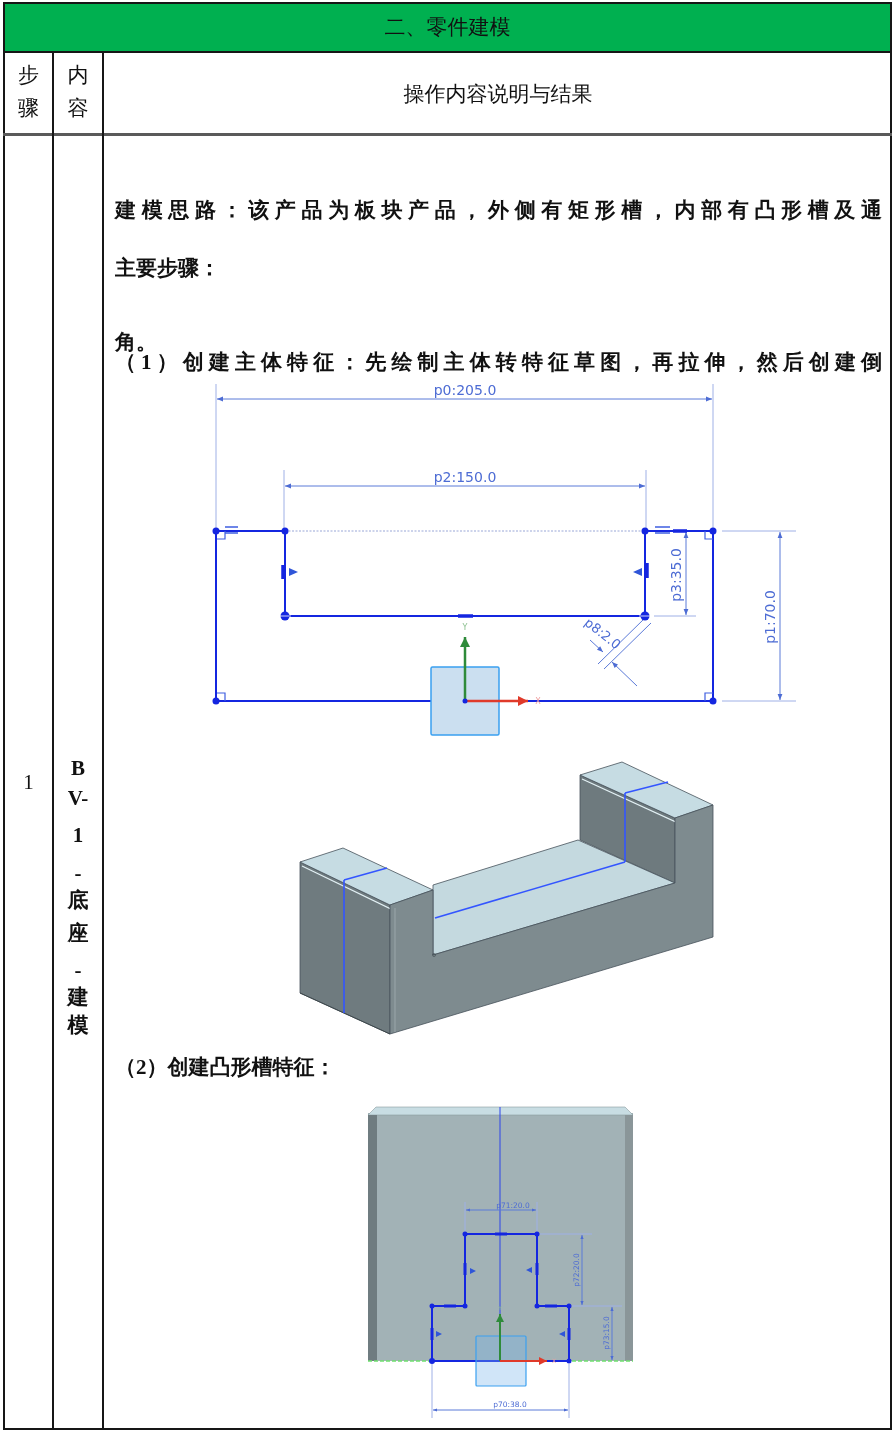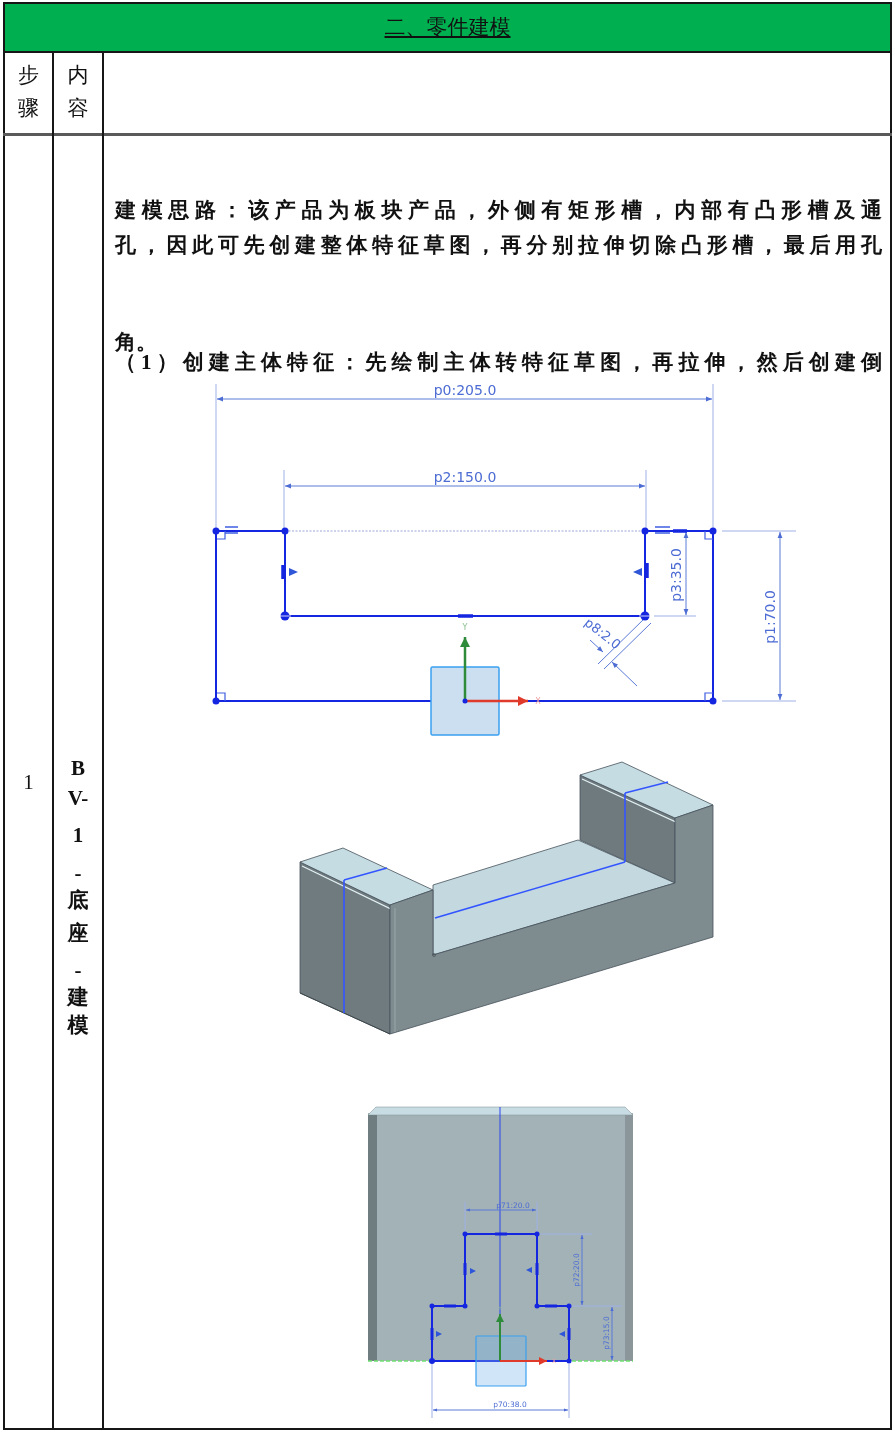--- a/index.html
+++ b/index.html
@@ -4,21 +4,21 @@
 <style>
   html, body { margin:0; padding:0; background:#ffffff; }
   #page { position:relative; width:895px; height:1432px; overflow:hidden; background:#fff;
           font-family:"Liberation Serif", "DejaVu Serif", serif; color:#111; }
   .abs { position:absolute; }
   .outer { left:3px; top:2px; width:889px; height:1428px; border:2px solid #161616; box-sizing:border-box; }
   .green { left:5px; top:4px; width:885px; height:47px; }
   .hline { left:3px; width:889px; background:#161616; }
   .vline { width:2px; background:#161616; }
   .title { left:5px; top:4px; width:885px; height:33px; line-height:47px; text-align:center;
-           font-size:21px; color:#111;text-decoration:underline; }
+           font-size:21px; color:#111; }
   .hdr-col { text-align:center; font-size:21px; line-height:33px; }
   .hdr-desc { left:104px; top:78px; width:788px; text-align:center; font-size:21px; line-height:32px; }
   .step-no { left:5px; top:770px; width:47px; text-align:center; font-size:21px; }
   .c2line { left:54px; width:48px; text-align:center; font-size:21px; font-weight:bold; line-height:26px; }
   .txt { left:115px; width:767px; font-size:21px; font-weight:bold; line-height:35px; height:35px;
          white-space:nowrap; color:#111; }
   .just { text-align:justify; text-align-last:justify; white-space:normal;margin-top:48px; }
   svg.draw { position:absolute; left:0; top:0; width:895px; height:1432px; pointer-events:none; }
   .sk { stroke:#1426e0; stroke-width:2; fill:none; }
   .dim { stroke:#5b7ad8; stroke-width:1; fill:none; }
@@ -42,37 +42,39 @@
   <div class="abs title">二、零件建模</div>
 
   <div class="abs hdr-col" style="left:5px;top:59px;width:47px;">
     <div>步</div>
     <div>骤</div>
   </div>
   <div class="abs hdr-col" style="left:54px;top:59px;width:48px;">
     <div>内</div>
     <div>容</div>
   </div>
+  <div class="abs hdr-desc">操作内容说明与结果</div>
 
   <div class="abs step-no">1</div>
 
   <div class="abs c2line" style="top:755px;">B</div>
   <div class="abs c2line" style="top:785px;">V-</div>
   <div class="abs c2line" style="top:822px;">1</div>
   <div class="abs c2line" style="top:860px;">-</div>
   <div class="abs c2line" style="top:887px;">底</div>
   <div class="abs c2line" style="top:920px;">座</div>
   <div class="abs c2line" style="top:957px;">-</div>
   <div class="abs c2line" style="top:984px;">建</div>
   <div class="abs c2line" style="top:1012px;">模</div>
 
   <div class="abs txt just" style="top:145px;">建模思路：该产品为板块产品，外侧有矩形槽，内部有凸形槽及通</div>
-  <div class="abs txt just" style="top:180px;">孔，因此可先创建整体特征草图，再分别拉伸切除凸形槽，最后用孔</div>
+  <div class="abs txt" style="top:251px;">主要步骤：</div>
   <div class="abs txt just" style="top:297px;">（1）创建主体特征：先绘制主体转特征草图，再拉伸，然后创建倒</div>
   <div class="abs txt" style="top:325px;">角。</div>
+  <div class="abs txt" style="top:1050px;">（2）创建凸形槽特征：</div>
 
   <svg class="draw" viewBox="0 0 895 1432">
     <defs>
       <marker id="arr" viewBox="0 0 10 10" refX="10" refY="5" markerWidth="9" markerHeight="6" orient="auto-start-reverse">
         <path d="M0,1 L10,5 L0,9 Z" fill="#4d6cd4"></path>
       </marker>
       <marker id="arrs" viewBox="0 0 10 10" refX="10" refY="5" markerWidth="6" markerHeight="4" orient="auto-start-reverse">
         <path d="M0,1 L10,5 L0,9 Z" fill="#4d6cd4"></path>
       </marker>
       <marker id="arrR" viewBox="0 0 10 10" refX="10" refY="5" markerWidth="5" markerHeight="4" orient="auto">

